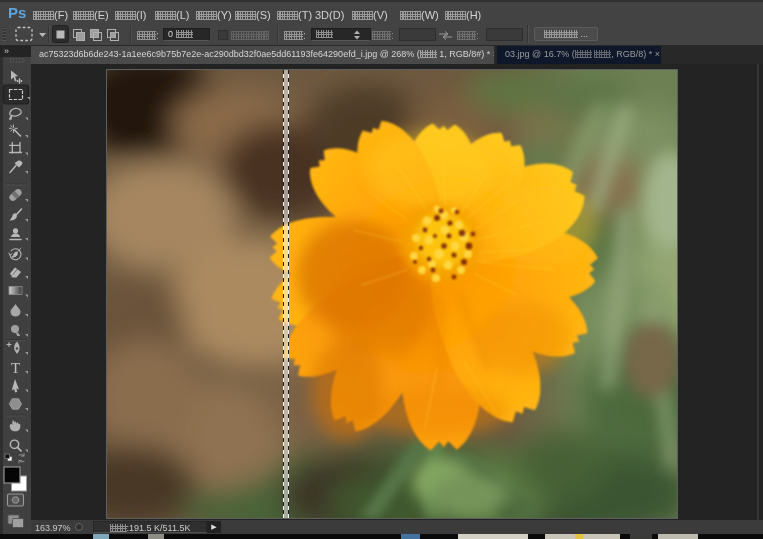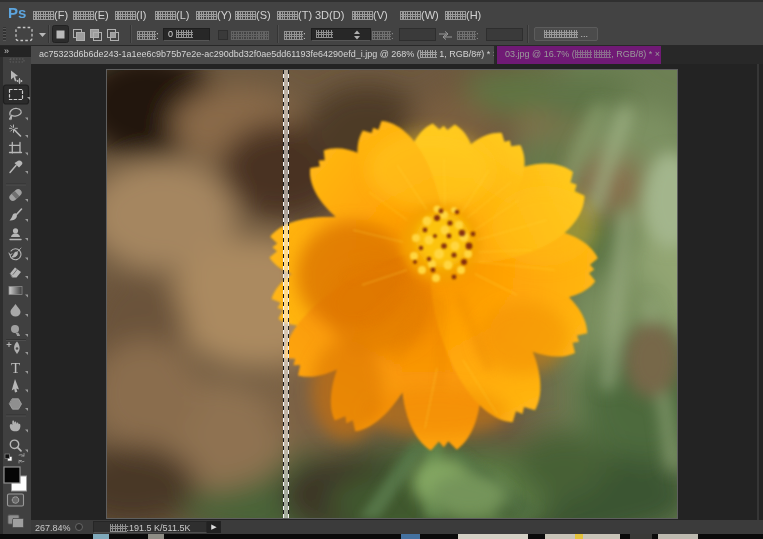--- a/index.html
+++ b/index.html
@@ -88,21 +88,21 @@
     </svg>
     <span class="lab" style="left:457px;color:#8c8c8c"><span class="cj" style="width:19px"></span>:</span>
     <div class="field" style="left:486px;width:31px;background:#3a3a3a;border-color:#2e2e2e"></div>
     <div class="sep" style="left:527px"></div>
     <div class="abs" style="left:534px;top:4px;width:64px;height:14px;background:#4b4b4b;border:1px solid #5c5c5c;border-radius:2px;color:#c9c9c9;font-size:9px;line-height:13px;text-align:center;box-sizing:border-box;">
       <span class="cj cj8" style="width:34px"></span> ...</div>
   </div>
 
   <div class="abs" id="tabbar">
     <div class="tab" style="left:31px;width:463px;background:#4a4a4a;color:#d5d5d5;padding-left:8px;">ac75323d6b6de243-1a1ee6c9b75b7e2e-ac290dbd32f0ae5dd61193fe64290efd_i.jpg @ 268% (<span class="cj cj8" style="width:17px"></span> 1, RGB/8#) * <span style="color:#b5b5b5">×</span></div>
-    <div class="tab" style="left:496px;width:165px;background:#701a75;color:#9b9b9b;padding-left:8px;border-left:1px solid #262626;">03.jpg @ 16.7% (<span class="cj cj8" style="width:17px"></span> <span class="cj cj8" style="width:17px"></span>, RGB/8) * ×</div>
+    <div class="tab" style="left:496px;width:165px;background:#0f172a;color:#9b9b9b;padding-left:8px;border-left:1px solid #262626;">03.jpg @ 16.7% (<span class="cj cj8" style="width:17px"></span> <span class="cj cj8" style="width:17px"></span>, RGB/8) * ×</div>
   </div>
   <div class="abs" id="toolhead">»</div>
 
   <div class="abs" id="canvas"></div>
   <div class="abs" style="left:757px;top:64px;width:2px;height:470px;background:#363636;"></div>
 
   <svg class="abs" style="left:107px;top:70px;outline:1px solid #5f5f5f" width="570" height="448" viewBox="0 0 570 448">
     <defs>
       <filter id="b16" x="-60%" y="-60%" width="220%" height="220%">
         <feGaussianBlur stdDeviation="14"></feGaussianBlur>
@@ -429,21 +429,21 @@
       <path d="M25,332.5 l3,0 0,3 z"></path>
       <path d="M25,351 l3,0 0,3 z"></path>
       <path d="M25,372.5 l3,0 0,3 z"></path>
       <path d="M25,392.5 l3,0 0,3 z"></path>
     </g>
     <path d="M6,127 h20 M6,282.5 h20 M6,358 h20" stroke="#333" stroke-width="1"></path>
     <path d="M6,128 h20 M6,283.5 h20 M6,359 h20" stroke="#4e4e4e" stroke-width="1"></path>
   </svg>
 
   <div class="abs" id="statusbar">
-    <span class="abs" style="left:4px;top:3px;">267.84%</span>
+    <span class="abs" style="left:4px;top:3px;">163.97%</span>
     <span class="abs" style="left:44px;top:3px;width:8px;height:8px;border:1px solid #666;border-radius:50%;background:#2e2e2e;box-sizing:border-box;"></span>
     <div class="abs" style="left:62px;top:1px;width:114px;height:12px;background:#2f2f2f;border:1px solid #262626;border-bottom-color:#4e4e4e;color:#cccccc;text-align:center;line-height:12px;box-sizing:border-box;"><span class="cj cj8" style="width:17px"></span>:191.5 K/511.5K</div>
     <div class="abs" style="left:176px;top:1px;width:14px;height:12px;background:#222;color:#ddd;text-align:center;line-height:12px;font-size:7px;">▶</div>
   </div>
 
   <div class="abs" id="bottomstrip">
     <div class="thumb" style="left:93px;width:16px;background:#7fa9bb;"></div>
     <div class="thumb" style="left:148px;width:16px;background:#8e8d85;"></div>
     <div class="thumb" style="left:401px;width:19px;background:#44719f;"></div>
     <div class="thumb" style="left:458px;width:70px;background:#d4d0c5;"></div>

